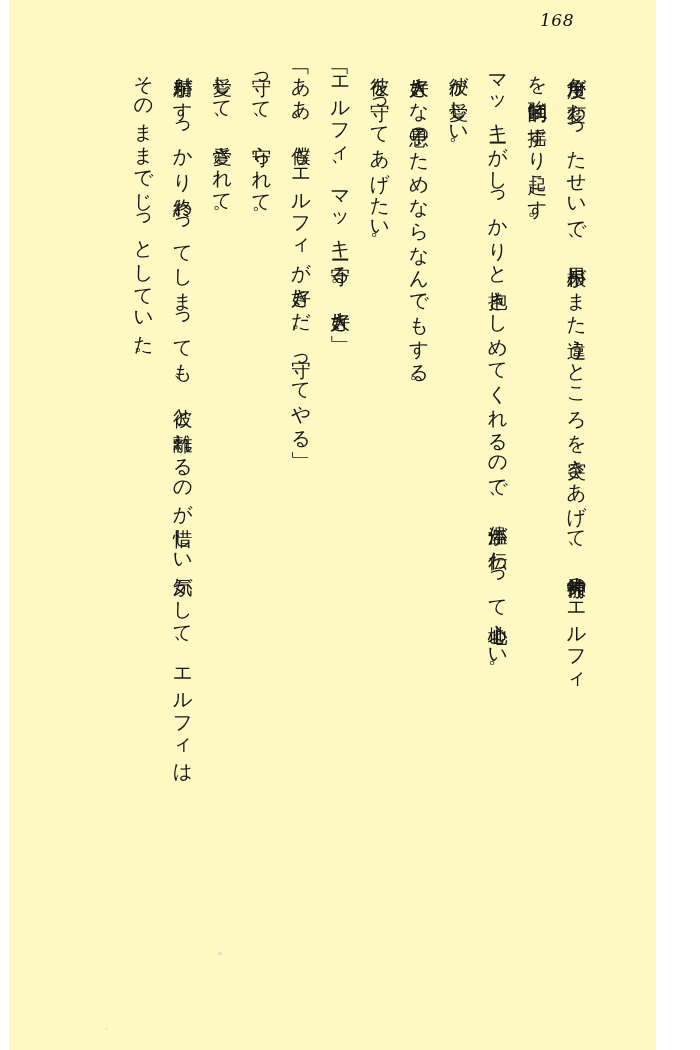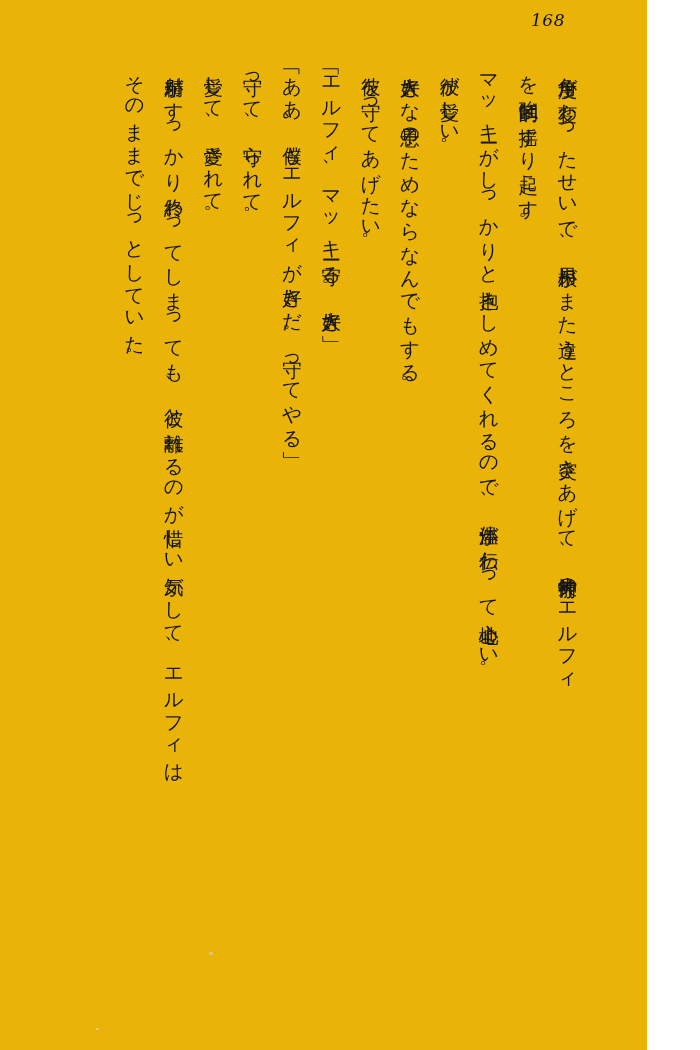--- a/index.html
+++ b/index.html
@@ -12,22 +12,23 @@
     height: 1050px;
     overflow: hidden;
     font-family: "DejaVu Serif", "Liberation Serif", serif;
     color: #1a1a1a;
   }
 
   .page {
     position: relative;
     width: 647px;
     height: 1050px;
-    background: #eab308;
+    background: #fef9c3;
     box-sizing: border-box;
+    margin-left: 9px;
   }
 
   
   .page-number {
     position: absolute;
     top: 10px;
     right: 82px;
     font-family: "DejaVu Serif", "Liberation Serif", serif;
     font-style: italic;
     font-size: 17px;

